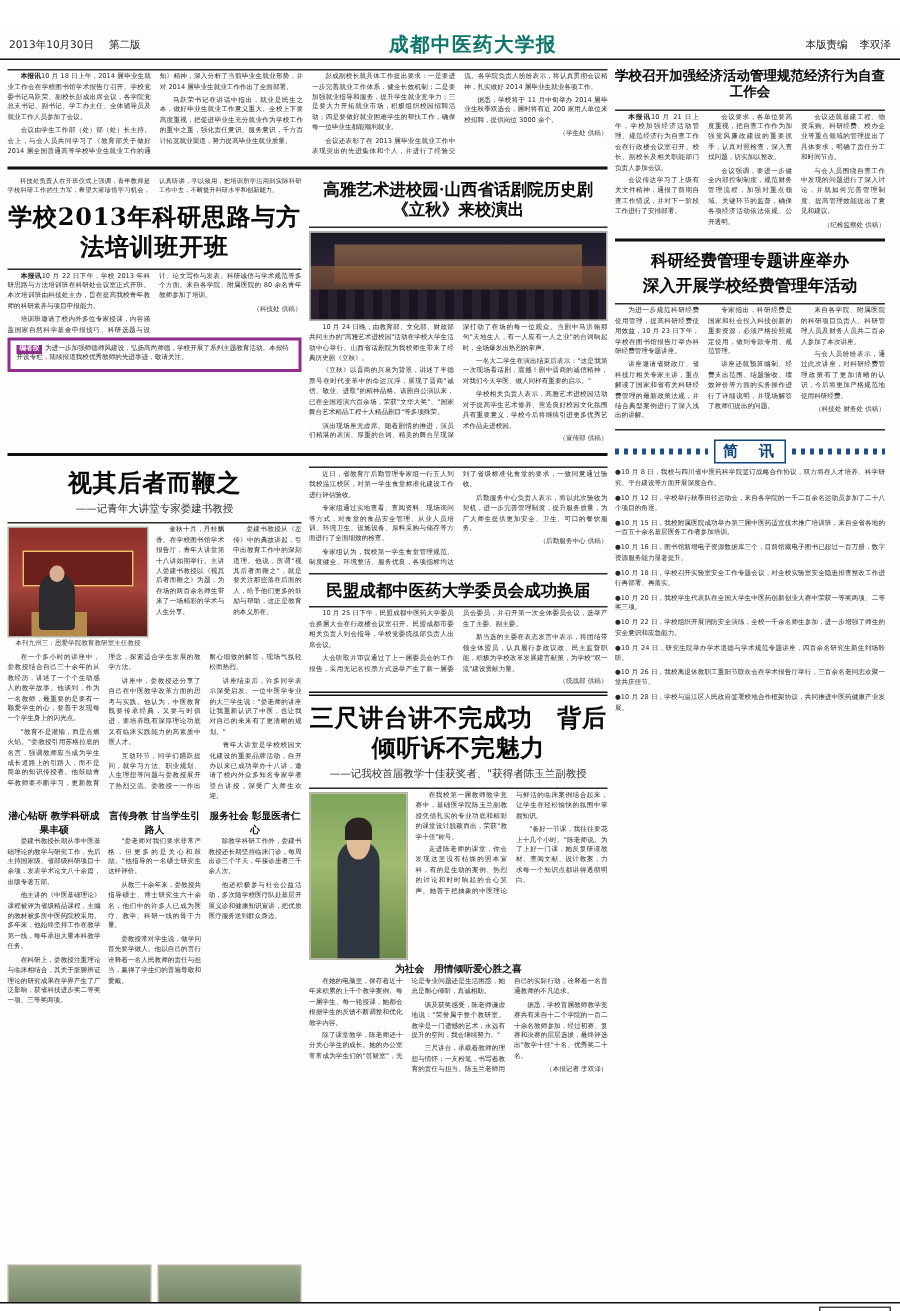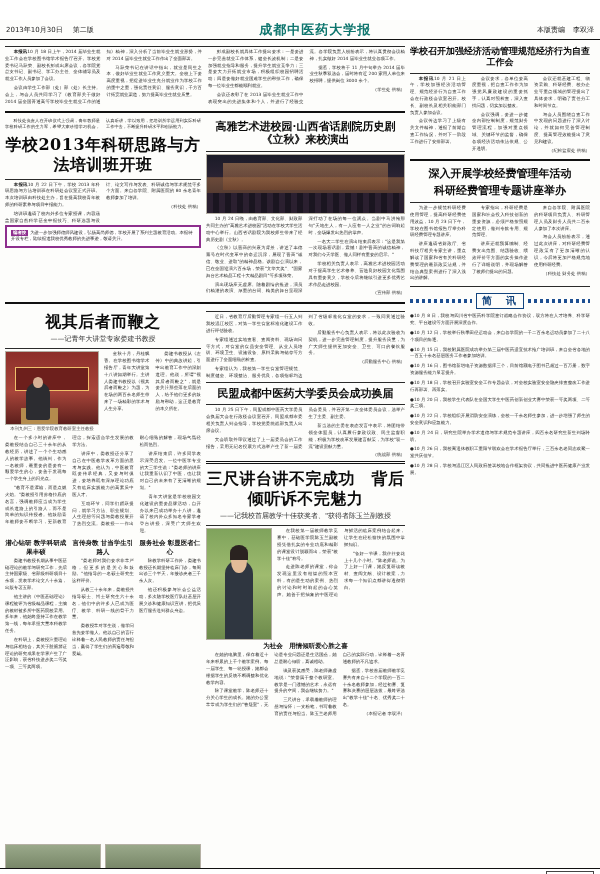--- a/index.html
+++ b/index.html
@@ -464,22 +464,22 @@
           <p>会议强调，要进一步健全内部控制制度，规范财务管理流程，加强对重点领域、关键环节的监督，确保各项经济活动依法依规、公开透明。</p>
           <p>会议还就基建工程、物资采购、科研经费、校办企业等重点领域的管理提出了具体要求，明确了责任分工和时间节点。</p>
           <p>与会人员围绕自查工作中发现的问题进行了深入讨论，并就如何完善管理制度、提高管理效能提出了意见和建议。</p>
           <div class="sig">（纪检监察处 供稿）</div>
         </div>
       </div>
 
       <div class="rule-thick"></div>
 
       <div>
+        <div class="headline h-md">科研经费管理专题讲座举办</div>
         <div class="headline h-md">深入开展学校经费管理年活动</div>
-        <div class="headline h-md">科研经费管理专题讲座举办</div>
         <div class="rule-thin"></div>
         <div class="body-cols c3">
           <p>为进一步规范科研经费使用管理，提高科研经费使用效益，10 月 23 日下午，学校在图书馆报告厅举办科研经费管理专题讲座。</p>
           <p>讲座邀请省财政厅、省科技厅相关专家主讲，重点解读了国家和省有关科研经费管理的最新政策法规，并结合典型案例进行了深入浅出的讲解。</p>
           <p>专家指出，科研经费是国家和社会投入科技创新的重要资源，必须严格按照规定使用，做到专款专用、规范管理。</p>
           <p>讲座还就预算编制、经费支出范围、结题验收、绩效评价等方面的实务操作进行了详细说明，并现场解答了教师们提出的问题。</p>
           <p>来自各学院、附属医院的科研项目负责人、科研管理人员及财务人员共二百余人参加了本次讲座。</p>
           <p>与会人员纷纷表示，通过此次讲座，对科研经费管理政策有了更加清晰的认识，今后将更加严格规范地使用科研经费。</p>
           <div class="sig">（科技处 财务处 供稿）</div>
         </div>

